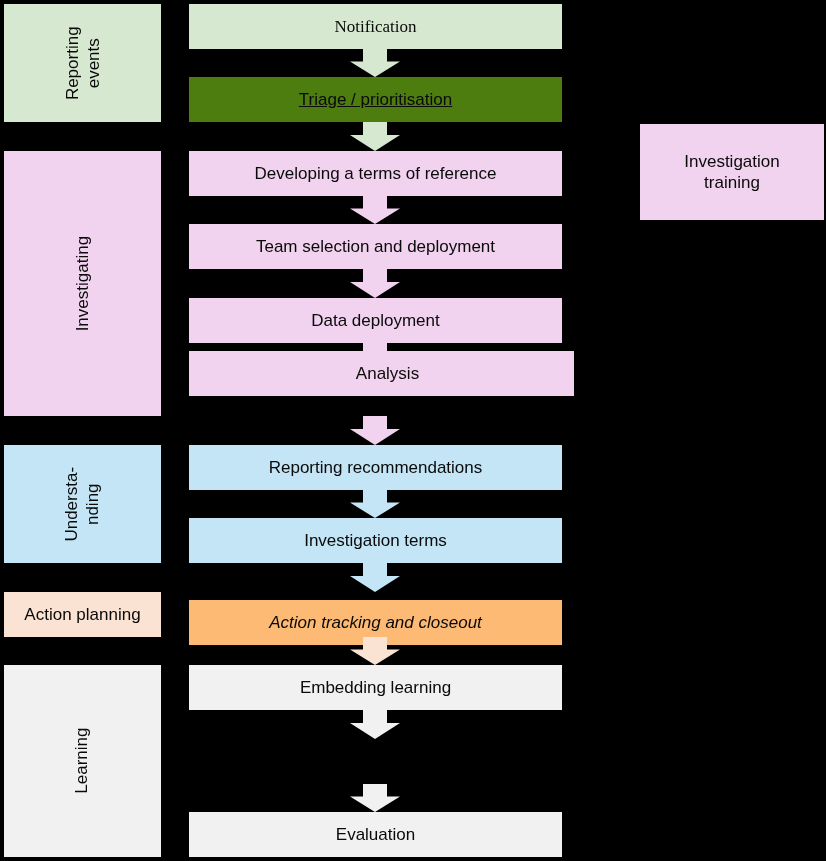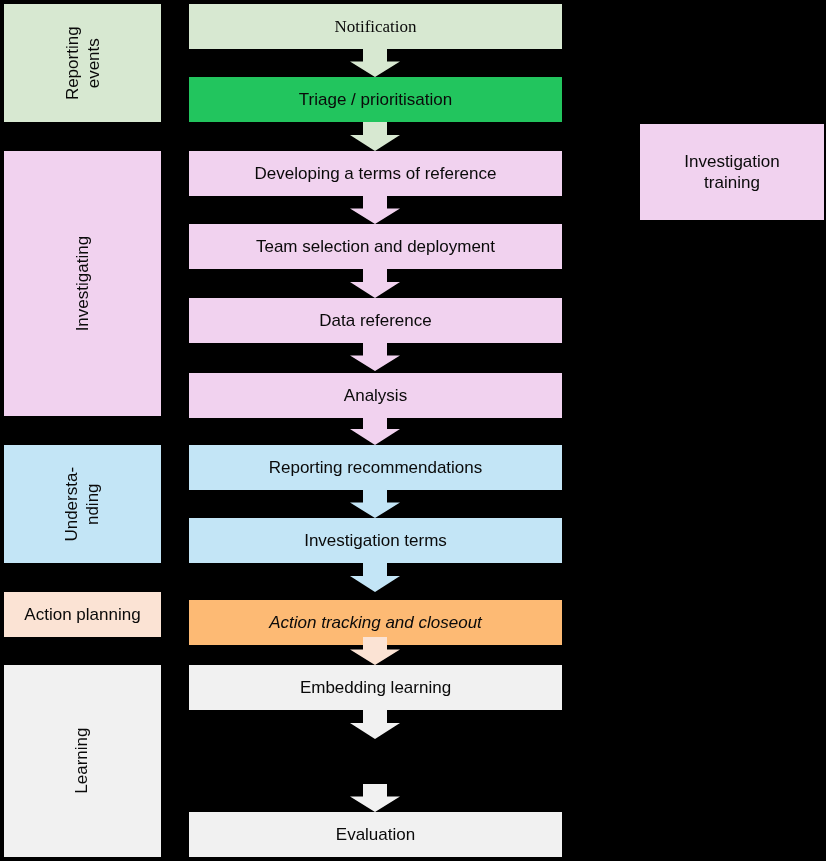--- a/index.html
+++ b/index.html
@@ -56,33 +56,33 @@
   <div class="phase" style="top: 592px; height: 45px; background-color: rgb(251, 227, 212);">
     <div>Action planning</div>
   </div>
   <div class="phase" style="top: 665px; height: 192px; background-color: rgb(241, 241, 241);">
     <div class="vlabel">Learning</div>
   </div>
 
   <div class="step" style="top: 4px; background-color: rgb(215, 232, 209); font-family: Liberation Serif, serif;">Notification</div>
   <div class="arrow" style="top: 49px; height: 28px; background-color: rgb(215, 232, 209);"></div>
 
-  <div class="step" style="top: 77px; background-color: #22c55e;">Triage / prioritisation</div>
+  <div class="step" style="top: 77px; background-color: #4d7c0f; text-decoration: underline;">Triage / prioritisation</div>
   <div class="arrow" style="top: 122px; height: 29px; background-color: rgb(215, 232, 209);"></div>
 
   <div class="step" style="top: 151px; background-color: rgb(241, 210, 239);">Developing a terms of reference</div>
   <div class="arrow" style="top: 196px; height: 28px; background-color: rgb(241, 210, 239);"></div>
 
   <div class="step" style="top: 224px; background-color: rgb(241, 210, 239);">Team selection and deployment</div>
   <div class="arrow" style="top: 269px; height: 29px; background-color: rgb(241, 210, 239);"></div>
 
-  <div class="step" style="top: 298px; background-color: rgb(241, 210, 239);">Data reference</div>
+  <div class="step" style="top: 298px; background-color: rgb(241, 210, 239);">Data deployment</div>
   <div class="arrow" style="top: 343px; height: 28px; background-color: rgb(241, 210, 239);"></div>
 
-  <div class="step" style="top: 373px; background-color: rgb(241, 210, 239);">Analysis</div>
+  <div class="step" style="top: 351px; background-color: rgb(241, 210, 239); padding-left: 12px;">Analysis</div>
   <div class="arrow" style="top: 416px; height: 29px; background-color: rgb(241, 210, 239);"></div>
 
   <div class="step" style="top: 445px; background-color: rgb(195, 229, 246);">Reporting recommendations</div>
   <div class="arrow" style="top: 490px; height: 28px; background-color: rgb(195, 229, 246);"></div>
 
   <div class="step" style="top: 518px; background-color: rgb(195, 229, 246);">Investigation terms</div>
   <div class="arrow" style="top: 563px; height: 29px; background-color: rgb(195, 229, 246);"></div>
 
   <div class="step" style="top: 600px; background-color: #fdba74; font-style: italic;">Action tracking and closeout</div>
   <div class="arrow" style="top: 637px; height: 28px; background-color: rgb(251, 227, 212);"></div>

